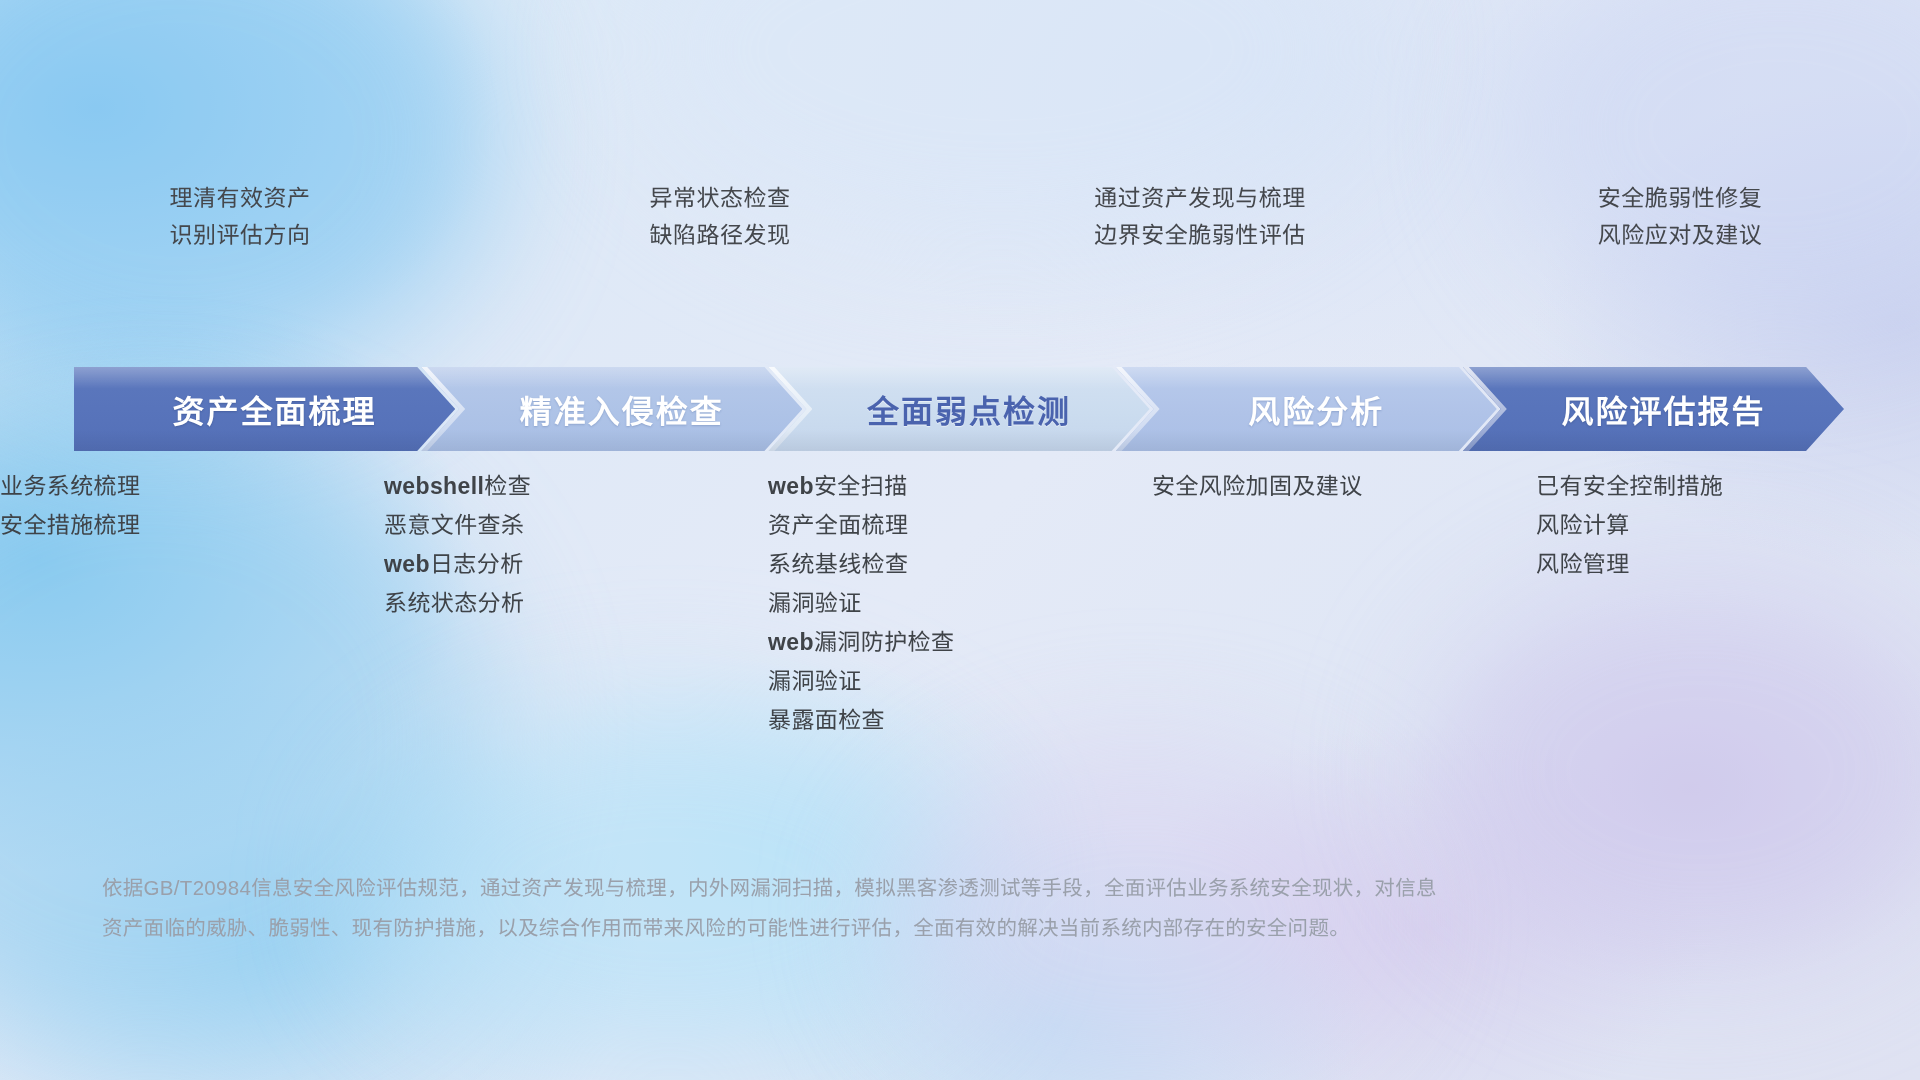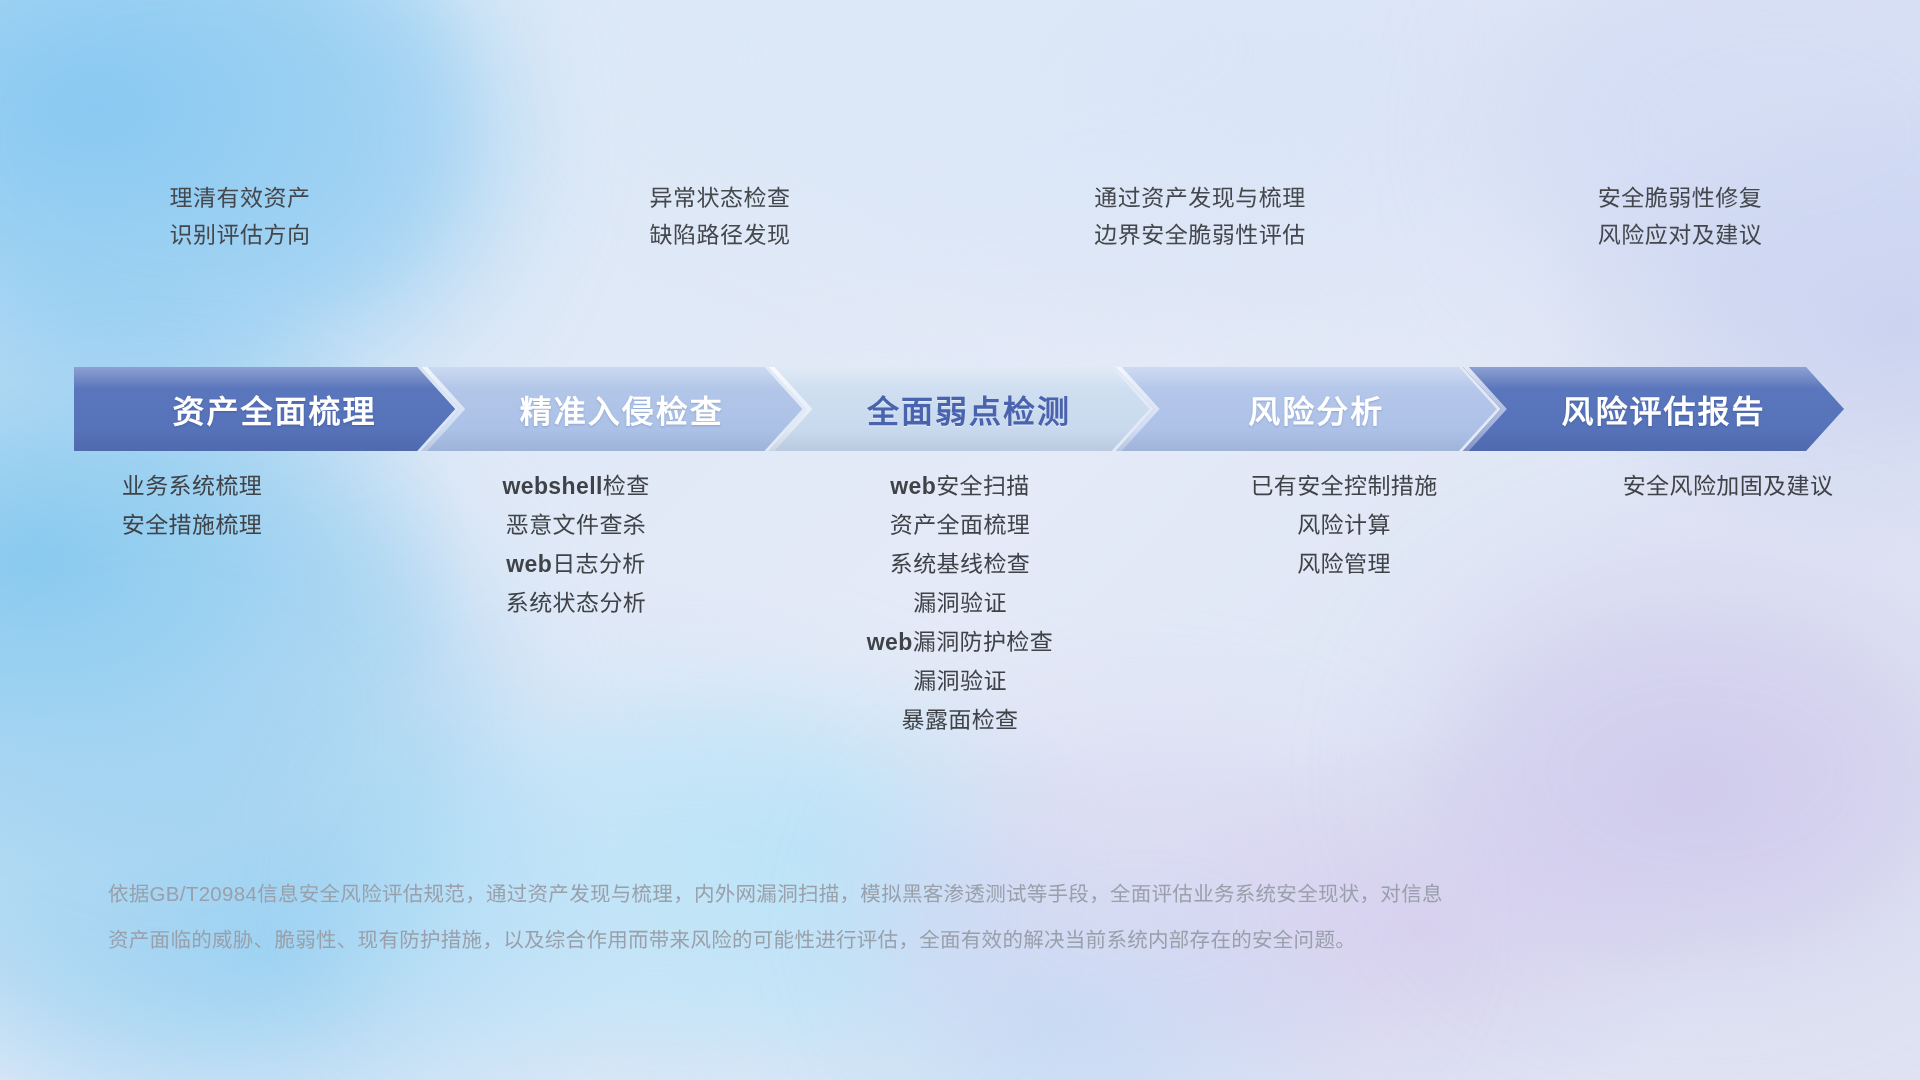--- a/index.html
+++ b/index.html
@@ -107,39 +107,39 @@
     opacity:.9;
   }
 
   
   .bottom-row {
     position:absolute; left:0; right:0; top:475px; height:260px;
     display:flex;
   }
   .bot-cell {
     flex:1 1 0;
-    display:flex; flex-direction:column; align-items:center;
+    display:flex; flex-direction:column; 
     gap:16px;
     color:#3f4348;
     font-size:23px;
     line-height:1;
     letter-spacing:.4px;
   }
   .bot-cell .item { white-space:nowrap; }
   .bot-cell .item b { font-weight:bold; }
 
   
   .footer {
     position:absolute; left:96px; top:865px; width:1560px;
     color:#9aa0ab;
     font-size:20.5px;
     line-height:1.65;
     letter-spacing:.3px;
   }
-  .footer p { margin:12px; }
+  .footer p { margin:6px; }
 </style>
 </head>
 <body>
 
 <div class="blob blob-1"></div>
 <div class="blob blob-2"></div>
 <div class="blob blob-3"></div>
 <div class="blob blob-4"></div>
 <div class="blob blob-5"></div>
 <div class="blob blob-6"></div>
@@ -202,27 +202,27 @@
     <div class="bot-cell">
         <div class="item"><b>web</b>安全扫描</div>
         <div class="item">资产全面梳理</div>
         <div class="item">系统基线检查</div>
         <div class="item">漏洞验证</div>
         <div class="item"><b>web</b>漏洞防护检查</div>
         <div class="item">漏洞验证</div>
         <div class="item">暴露面检查</div>
       </div>
     <div class="bot-cell">
+        <div class="item">安全风险加固及建议</div>
+      </div>
+    <div class="bot-cell">
         <div class="item">已有安全控制措施</div>
         <div class="item">风险计算</div>
         <div class="item">风险管理</div>
       </div>
-    <div class="bot-cell">
-        <div class="item">安全风险加固及建议</div>
-      </div>
   </div>
 
   <div class="footer">
     <p>依据GB/T20984信息安全风险评估规范，通过资产发现与梳理，内外网漏洞扫描，模拟黑客渗透测试等手段，全面评估业务系统安全现状，对信息</p>
     <p>资产面临的威胁、脆弱性、现有防护措施，以及综合作用而带来风险的可能性进行评估，全面有效的解决当前系统内部存在的安全问题。</p>
   </div>
 
 </div>
 
 </body></html>

